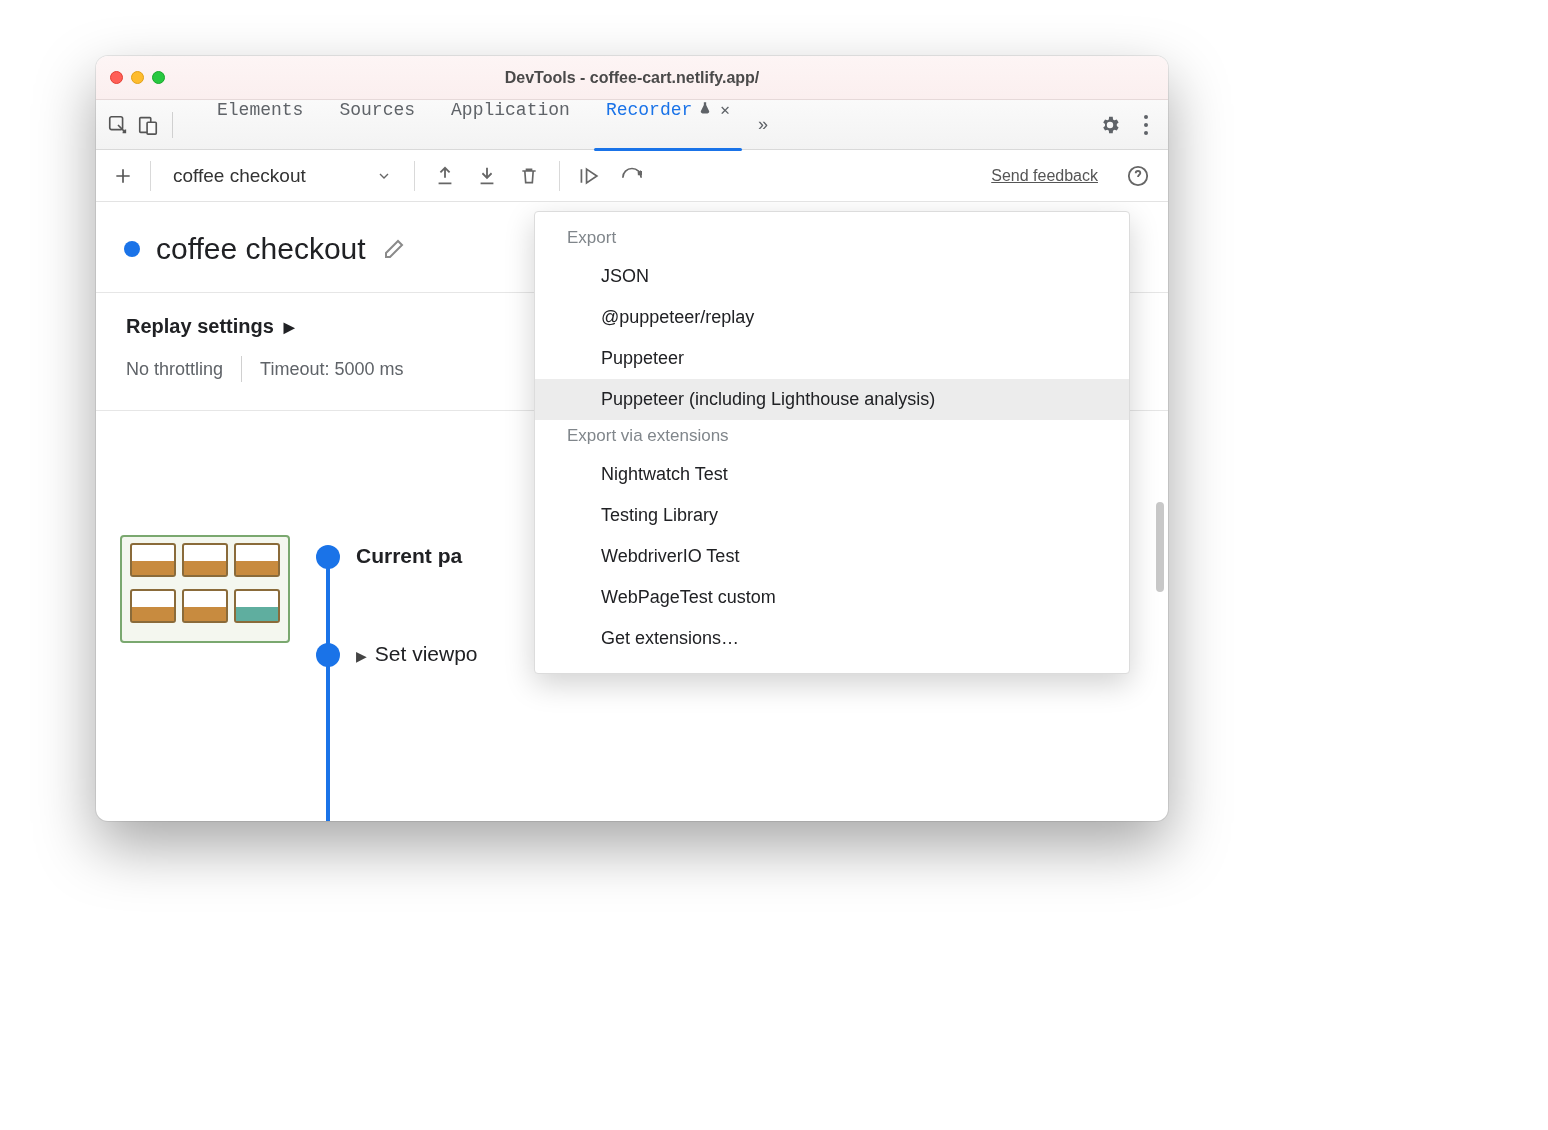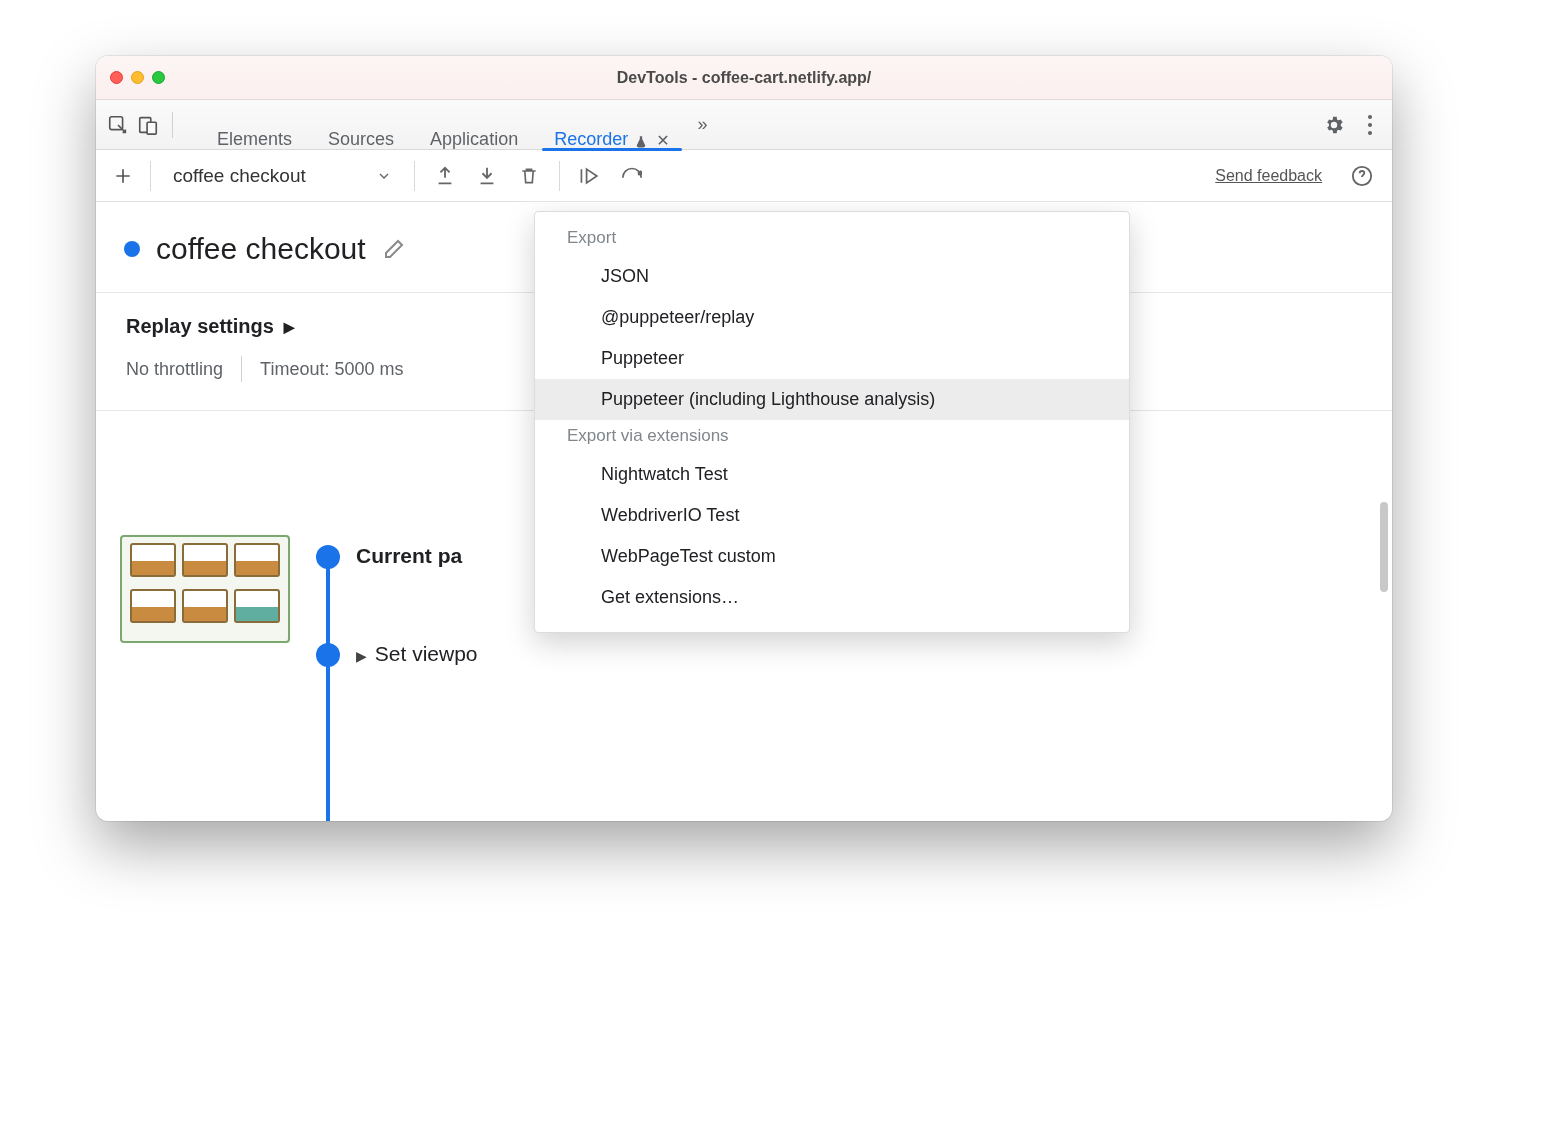--- a/index.html
+++ b/index.html
@@ -7,21 +7,21 @@
     font-family: -apple-system, BlinkMacSystemFont, "Helvetica Neue", Arial, sans-serif;
     background: #fff;
     width: 1548px;
     height: 1130px;
     position: relative;
   }
   .window {
     position: absolute;
     left: 96px;
     top: 56px;
-    width: 1296px;
+    width: 1072px;
     height: 765px;
     background: #fff;
     border-radius: 12px;
     box-shadow: 0 25px 60px rgba(0,0,0,0.35), 0 0 0 1px rgba(0,0,0,0.08);
     overflow: hidden;
   }
   
   .titlebar {
     height: 44px;
     background: linear-gradient(#fdf5f5,#fbefef);
@@ -45,21 +45,21 @@
     background: linear-gradient(#fafafa,#f3f3f3);
     border-bottom: 1px solid #d9d9d9;
     display: flex;
     align-items: center;
     padding: 0 10px;
     gap: 6px;
   }
   .ts-icon { width:24px; height:24px; display:flex; align-items:center; justify-content:center; color:#555;}
   .ts-sep { width:1px; height:26px; background:#d0d0d0; margin:0 6px;}
   .tabs { display:flex; align-items:center; gap:0; margin-left:14px; flex:1;}
-  .tab { padding: 0 18px; font-size:18px; color:#5f6368; height:50px; display:flex; align-items:flex-end; gap:6px; position:relative; cursor:pointer;}
+  .tab { padding: 0 18px; font-size:18px; color:#5f6368; height:50px; display:flex; align-items:flex-start; gap:6px; position:relative; cursor:pointer;font-family:Liberation Mono, monospace;}
   .tab.active { color:#1a73e8; }
   .tab.active::after { content:""; position:absolute; left:6px; right:6px; bottom:-1px; height:3px; background:#1a73e8; border-radius:2px;}
   .tab .flask { font-size:15px; color:#5f6368;}
   .tab .x { font-size:16px; color:#5f6368; margin-left:2px;}
   .more-chevrons { font-size:18px; color:#5f6368; padding:0 10px;}
   .ts-right { display:flex; align-items:center; gap:12px; margin-left:auto;}
   
   .toolbar {
     height: 52px;
     border-bottom: 1px solid #e3e3e3;
@@ -290,20 +290,21 @@
     </div>
 
     <div class="dropdown">
       <div class="dd-section">Export</div>
       <div class="dd-item">JSON</div>
       <div class="dd-item">@puppeteer/replay</div>
       <div class="dd-item">Puppeteer</div>
       <div class="dd-item hovered">Puppeteer (including Lighthouse analysis)</div>
       <div class="dd-section">Export via extensions</div>
       <div class="dd-item">Nightwatch Test</div>
+      <div class="dd-item">Testing Library</div>
       <div class="dd-item">WebdriverIO Test</div>
       <div class="dd-item">WebPageTest custom</div>
       <div class="dd-item">Get extensions…</div>
     </div>
 
     <div class="sb-thumb"></div>
   </div>
 
 </div>
 

